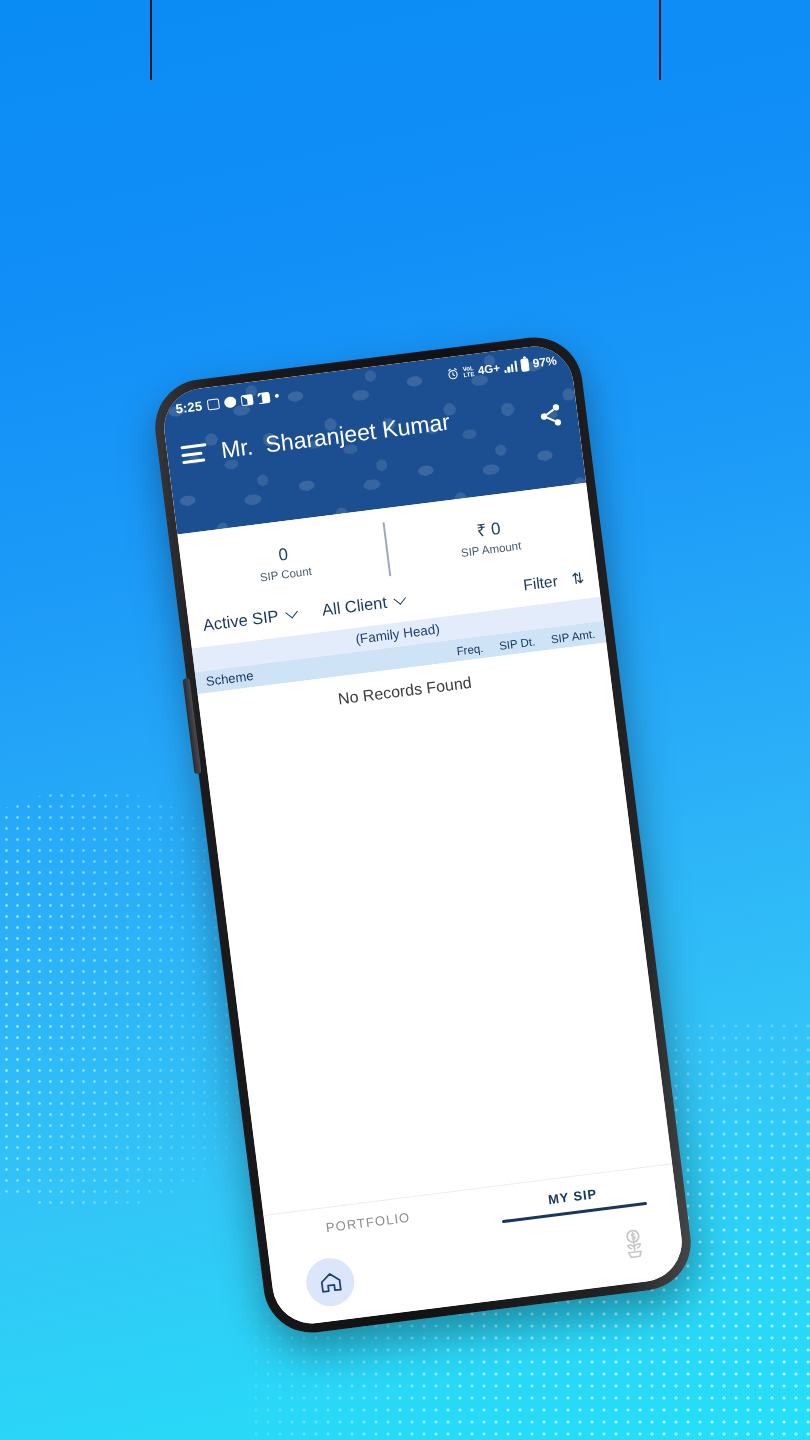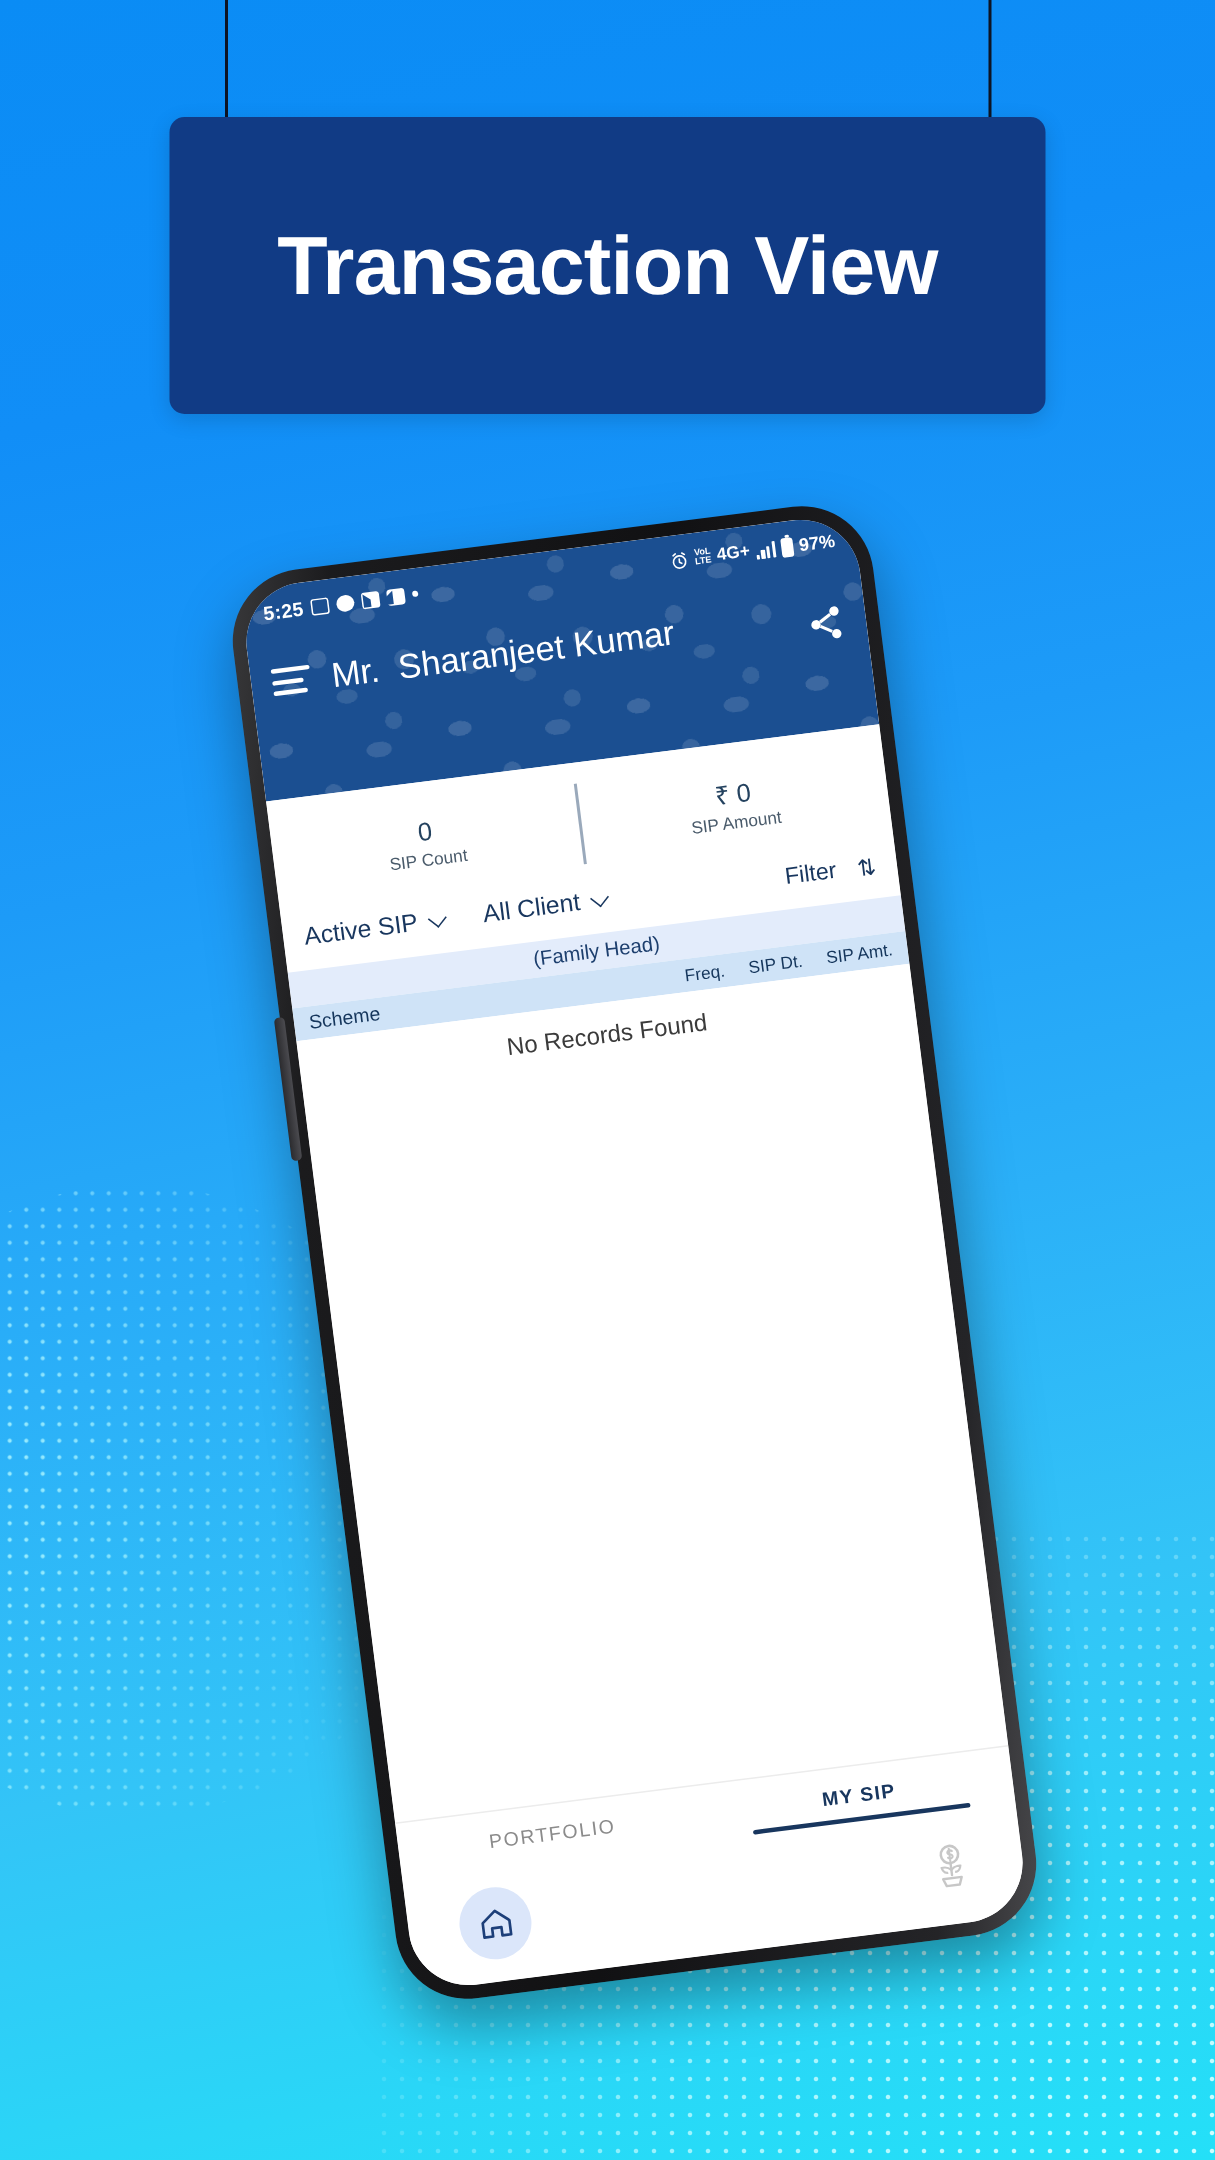--- a/index.html
+++ b/index.html
@@ -292,23 +292,20 @@
 <body>
 
 <div id="page">
 
   <div class="dots-left"></div>
   <div class="dots-right"></div>
 
   <div class="string left"></div>
   <div class="string right"></div>
 
-  <div class="banner">
-    <div class="banner-title">Transaction View</div>
-  </div>
 
   <div class="phone-wrap">
     <div class="phone-body">
       <div class="side-btn"></div>
 
       <div class="screen">
 
         <div class="app-header">
           <div class="header-pattern"></div>
 

